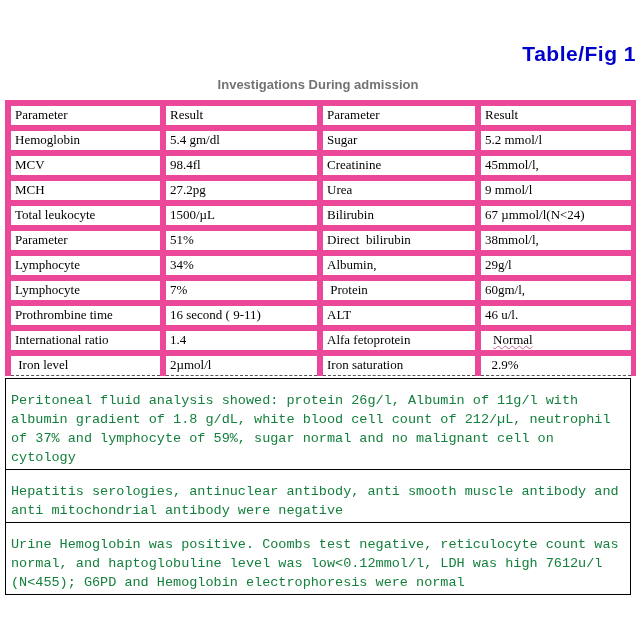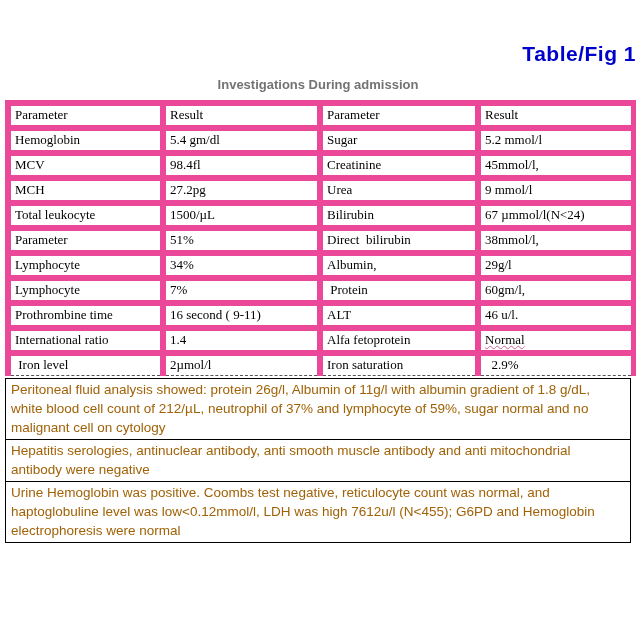--- a/index.html
+++ b/index.html
@@ -67,32 +67,33 @@
     height: 2px;
   }
   table.notes {
     margin-left: 5px;
     width: 626px;
     border-collapse: collapse;
     table-layout: fixed;
   }
   table.notes td {
     border: 1px solid #000000;
-    font-family: Liberation Sans, sans-serif;
+    font-family: Liberation Mono, monospace;
     font-size: 13.5px;
     line-height: 19px;
-    padding: 1px 6px 2px 5px;
+    padding: 12px 6px 2px 5px;
     vertical-align: top;
-    color: #a16207;
+    color: #15803d;
   }
   .squiggle {
     text-decoration: underline;
     text-decoration-style: wavy;
     text-decoration-color: #cc6699;
     text-decoration-thickness: 1px;
+    margin-left: 8px;
   }
 </style>
 </head>
 <body>
 
 <div class="page">
 
   <h1 class="title" style="color: rgb(0, 0, 205);">Table/Fig 1</h1>
 
   <div class="subtitle">Investigations During admission</div>

